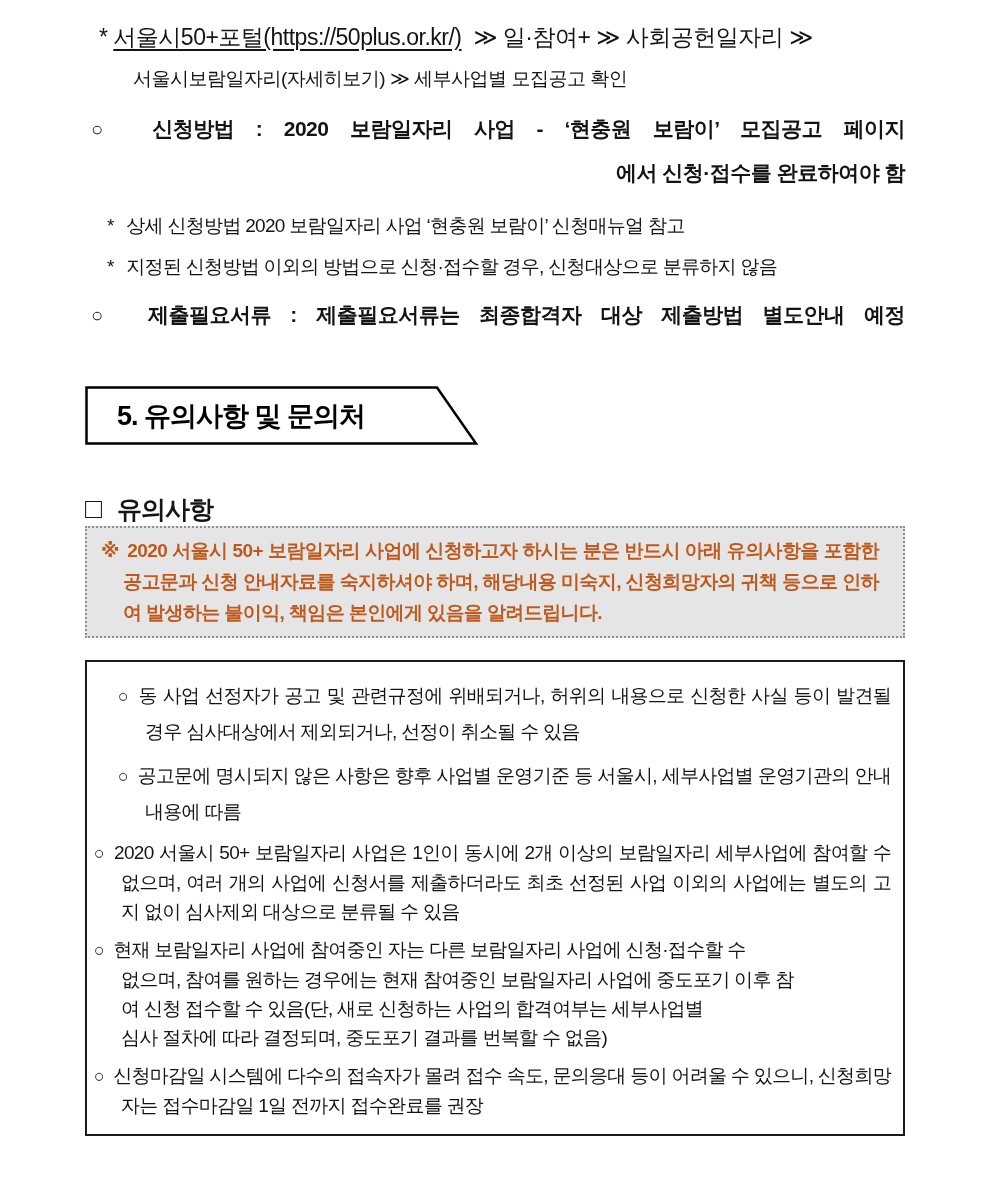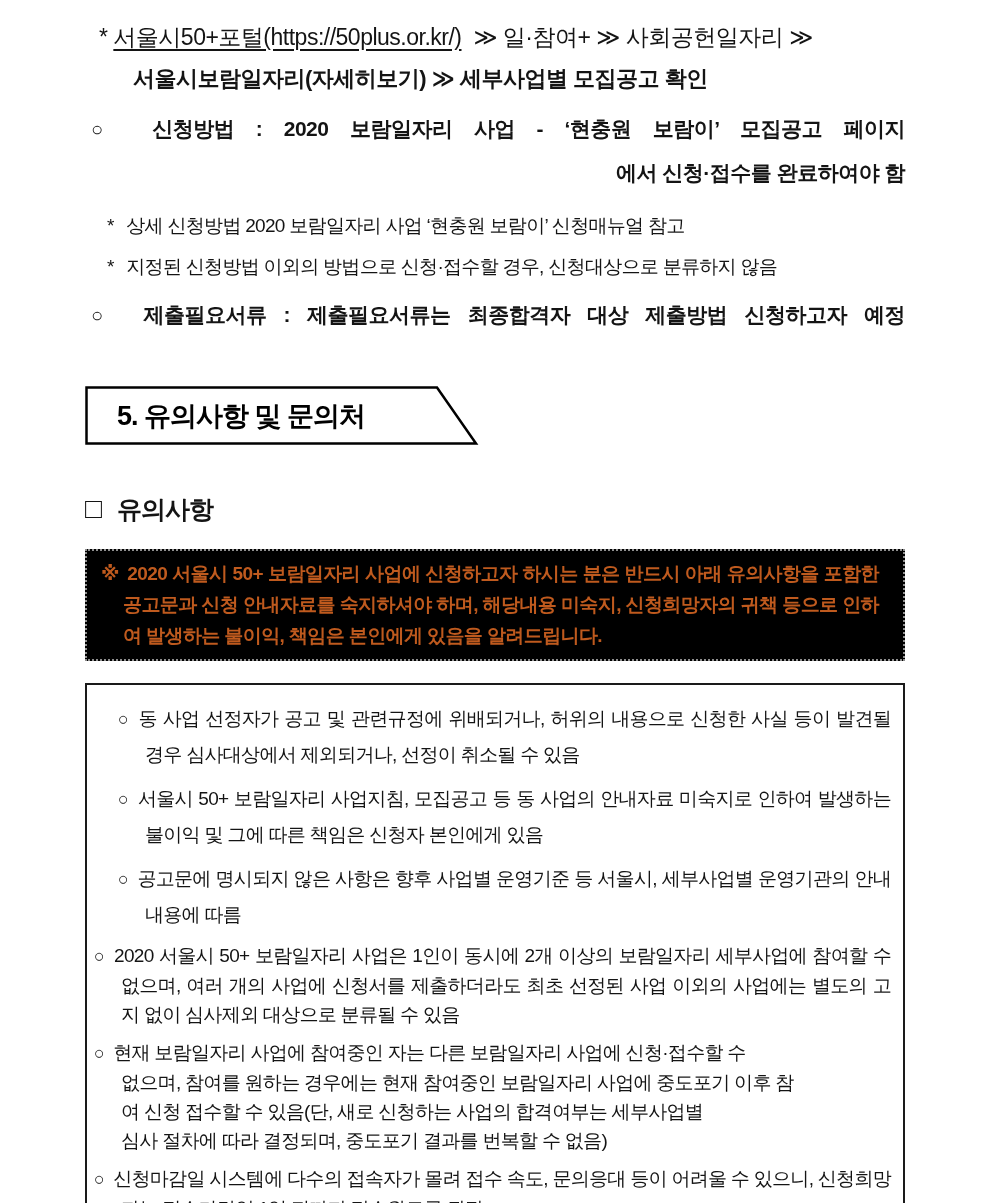--- a/index.html
+++ b/index.html
@@ -26,24 +26,23 @@
     margin: 4px 0 0 14px;
     font-size: 23px;
     letter-spacing: -0.5px;
     line-height: 30px;
     word-break: break-all;
   }
   .portal-link { text-decoration: underline; text-underline-offset: 4px; }
   .portal-rest { margin-left: 6px; }
   .portal-line2 {
     margin: 12px 0 16px 48px;
-    font-size: 22px;
-    letter-spacing: -0.5px;
-    line-height: 30px;
-    font-weight: bold;
+    font-size: 19px;
+    letter-spacing: -0.5px;
+    line-height: 30px;
   }
 
   
   .bold-line {
     margin: 20px 0 0 6px;
     font-size: 21px;
     font-weight: bold;
     letter-spacing: -0.5px;
     line-height: 30px;
     text-align: justify;
@@ -100,23 +99,22 @@
   .subsection .sq-marker {
     font-size: 28px;
     font-weight: normal;
     margin-right: 16px;
     line-height: 1;
     transform: translateY(-1px);
   }
 
   
   .notice-box {
-    margin-top: 23px;
     border: 2px dotted #8f8f8f;
-    background: #000000;
+    background: #e5e5e5;
     padding: 7px 24px 8px 14px;
   }
   .notice-text {
     color: #bf5a1e;
     font-size: 19px;
     font-weight: bold;
     letter-spacing: -0.6px;
     line-height: 31px;
     padding-left: 22px;
     text-indent: -22px;
@@ -169,21 +167,21 @@
       <span class="star">*</span>
       <span>상세 신청방법 2020 보람일자리 사업 ‘현충원 보람이’ 신청매뉴얼 참고</span>
     </div>
     <div class="star-note">
       <span class="star">*</span>
       <span>지정된 신청방법 이외의 방법으로 신청·접수할 경우, 신청대상으로 분류하지 않음</span>
     </div>
 
     <div class="bold-line">
       <span class="marker">○</span>
-      <span>제출필요서류 : 제출필요서류는 최종합격자 대상 제출방법 신청하고자 예정</span>
+      <span>제출필요서류 : 제출필요서류는 최종합격자 대상 제출방법 별도안내 예정</span>
     </div>
 
     <div class="banner">
       <svg width="402" height="59" viewBox="0 0 402 59">
         <path d="M1.5,1.5 L352,1.5 L391,57.5 L1.5,57.5 Z" fill="#ffffff" stroke="#000000" stroke-width="2.5"></path>
       </svg>
       <div class="banner-title">5. 유의사항 및 문의처</div>
     </div>
 
     <div class="subsection">
@@ -195,23 +193,20 @@
       <div class="notice-text">
         <span class="marker">※</span><span class="txt">2020 서울시 50+ 보람일자리 사업에 신청하고자 하시는 분은 반드시 아래 유의사항을 포함한 공고문과 신청 안내자료를 숙지하셔야 하며, 해당내용 미숙지, 신청희망자의 귀책 등으로 인하여 발생하는 불이익, 책임은 본인에게 있음을 알려드립니다.</span>
       </div>
     </div>
 
     <div class="main-box">
       <div class="caution loose">
         <span class="marker">○</span><span class="txt">동 사업 선정자가 공고 및 관련규정에 위배되거나, 허위의 내용으로 신청한 사실 등이 발견될 경우 심사대상에서 제외되거나, 선정이 취소될 수 있음</span>
       </div>
       <div class="caution loose">
-        <span class="marker">○</span><span class="txt">서울시 50+ 보람일자리 사업지침, 모집공고 등 동 사업의 안내자료 미숙지로 인하여 발생하는 불이익 및 그에 따른 책임은 신청자 본인에게 있음</span>
-      </div>
-      <div class="caution loose">
         <span class="marker">○</span><span class="txt">공고문에 명시되지 않은 사항은 향후 사업별 운영기준 등 서울시, 세부사업별 운영기관의 안내내용에 따름</span>
       </div>
       <div class="caution tight">
         <span class="marker">○</span><span class="txt">2020 서울시 50+ 보람일자리 사업은 1인이 동시에 2개 이상의 보람일자리 세부사업에 참여할 수 없으며, 여러 개의 사업에 신청서를 제출하더라도 최초 선정된 사업 이외의 사업에는 별도의 고지 없이 심사제외 대상으로 분류될 수 있음</span>
       </div>
       <div class="caution tight">
         <span class="marker">○</span><span class="txt">현재 보람일자리 사업에 참여중인 자는 다른 보람일자리 사업에 신청·접수할 수
 없으며, 참여를 원하는 경우에는 현재 참여중인 보람일자리 사업에 중도포기 이후 참
 여 신청 접수할 수 있음(단, 새로 신청하는 사업의 합격여부는 세부사업별
 심사 절차에 따라 결정되며, 중도포기 결과를 번복할 수 없음)</span>

